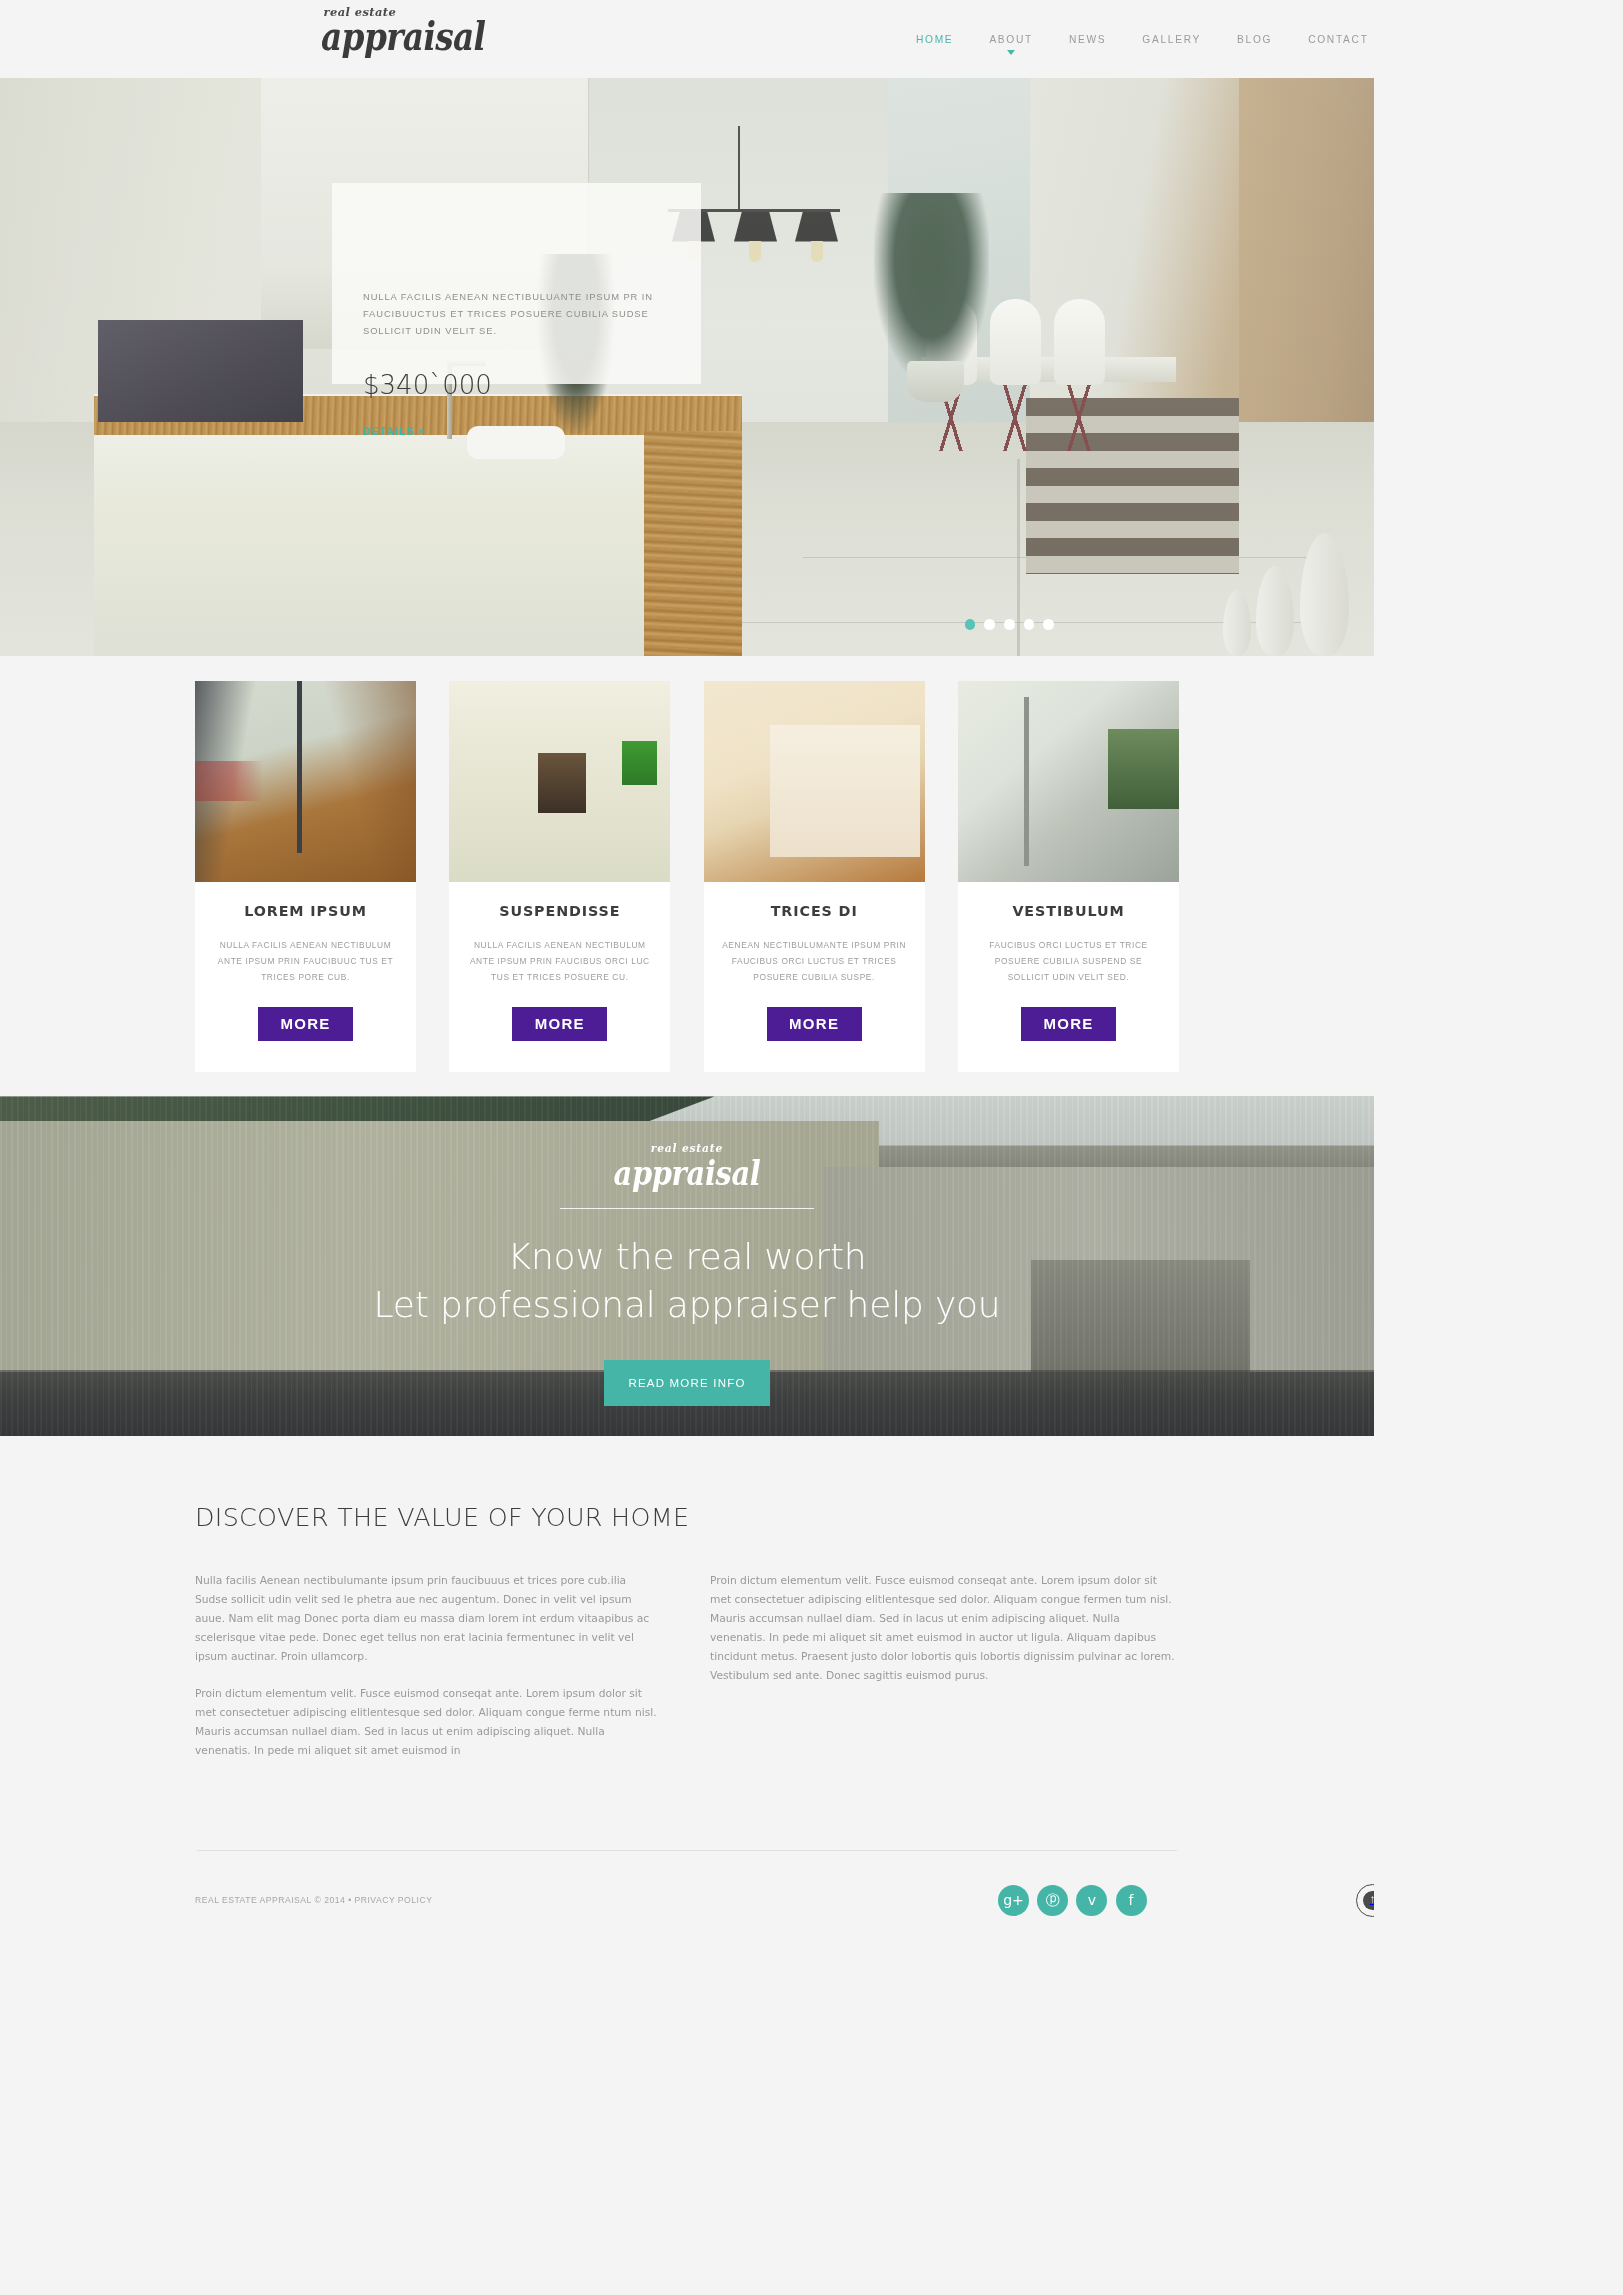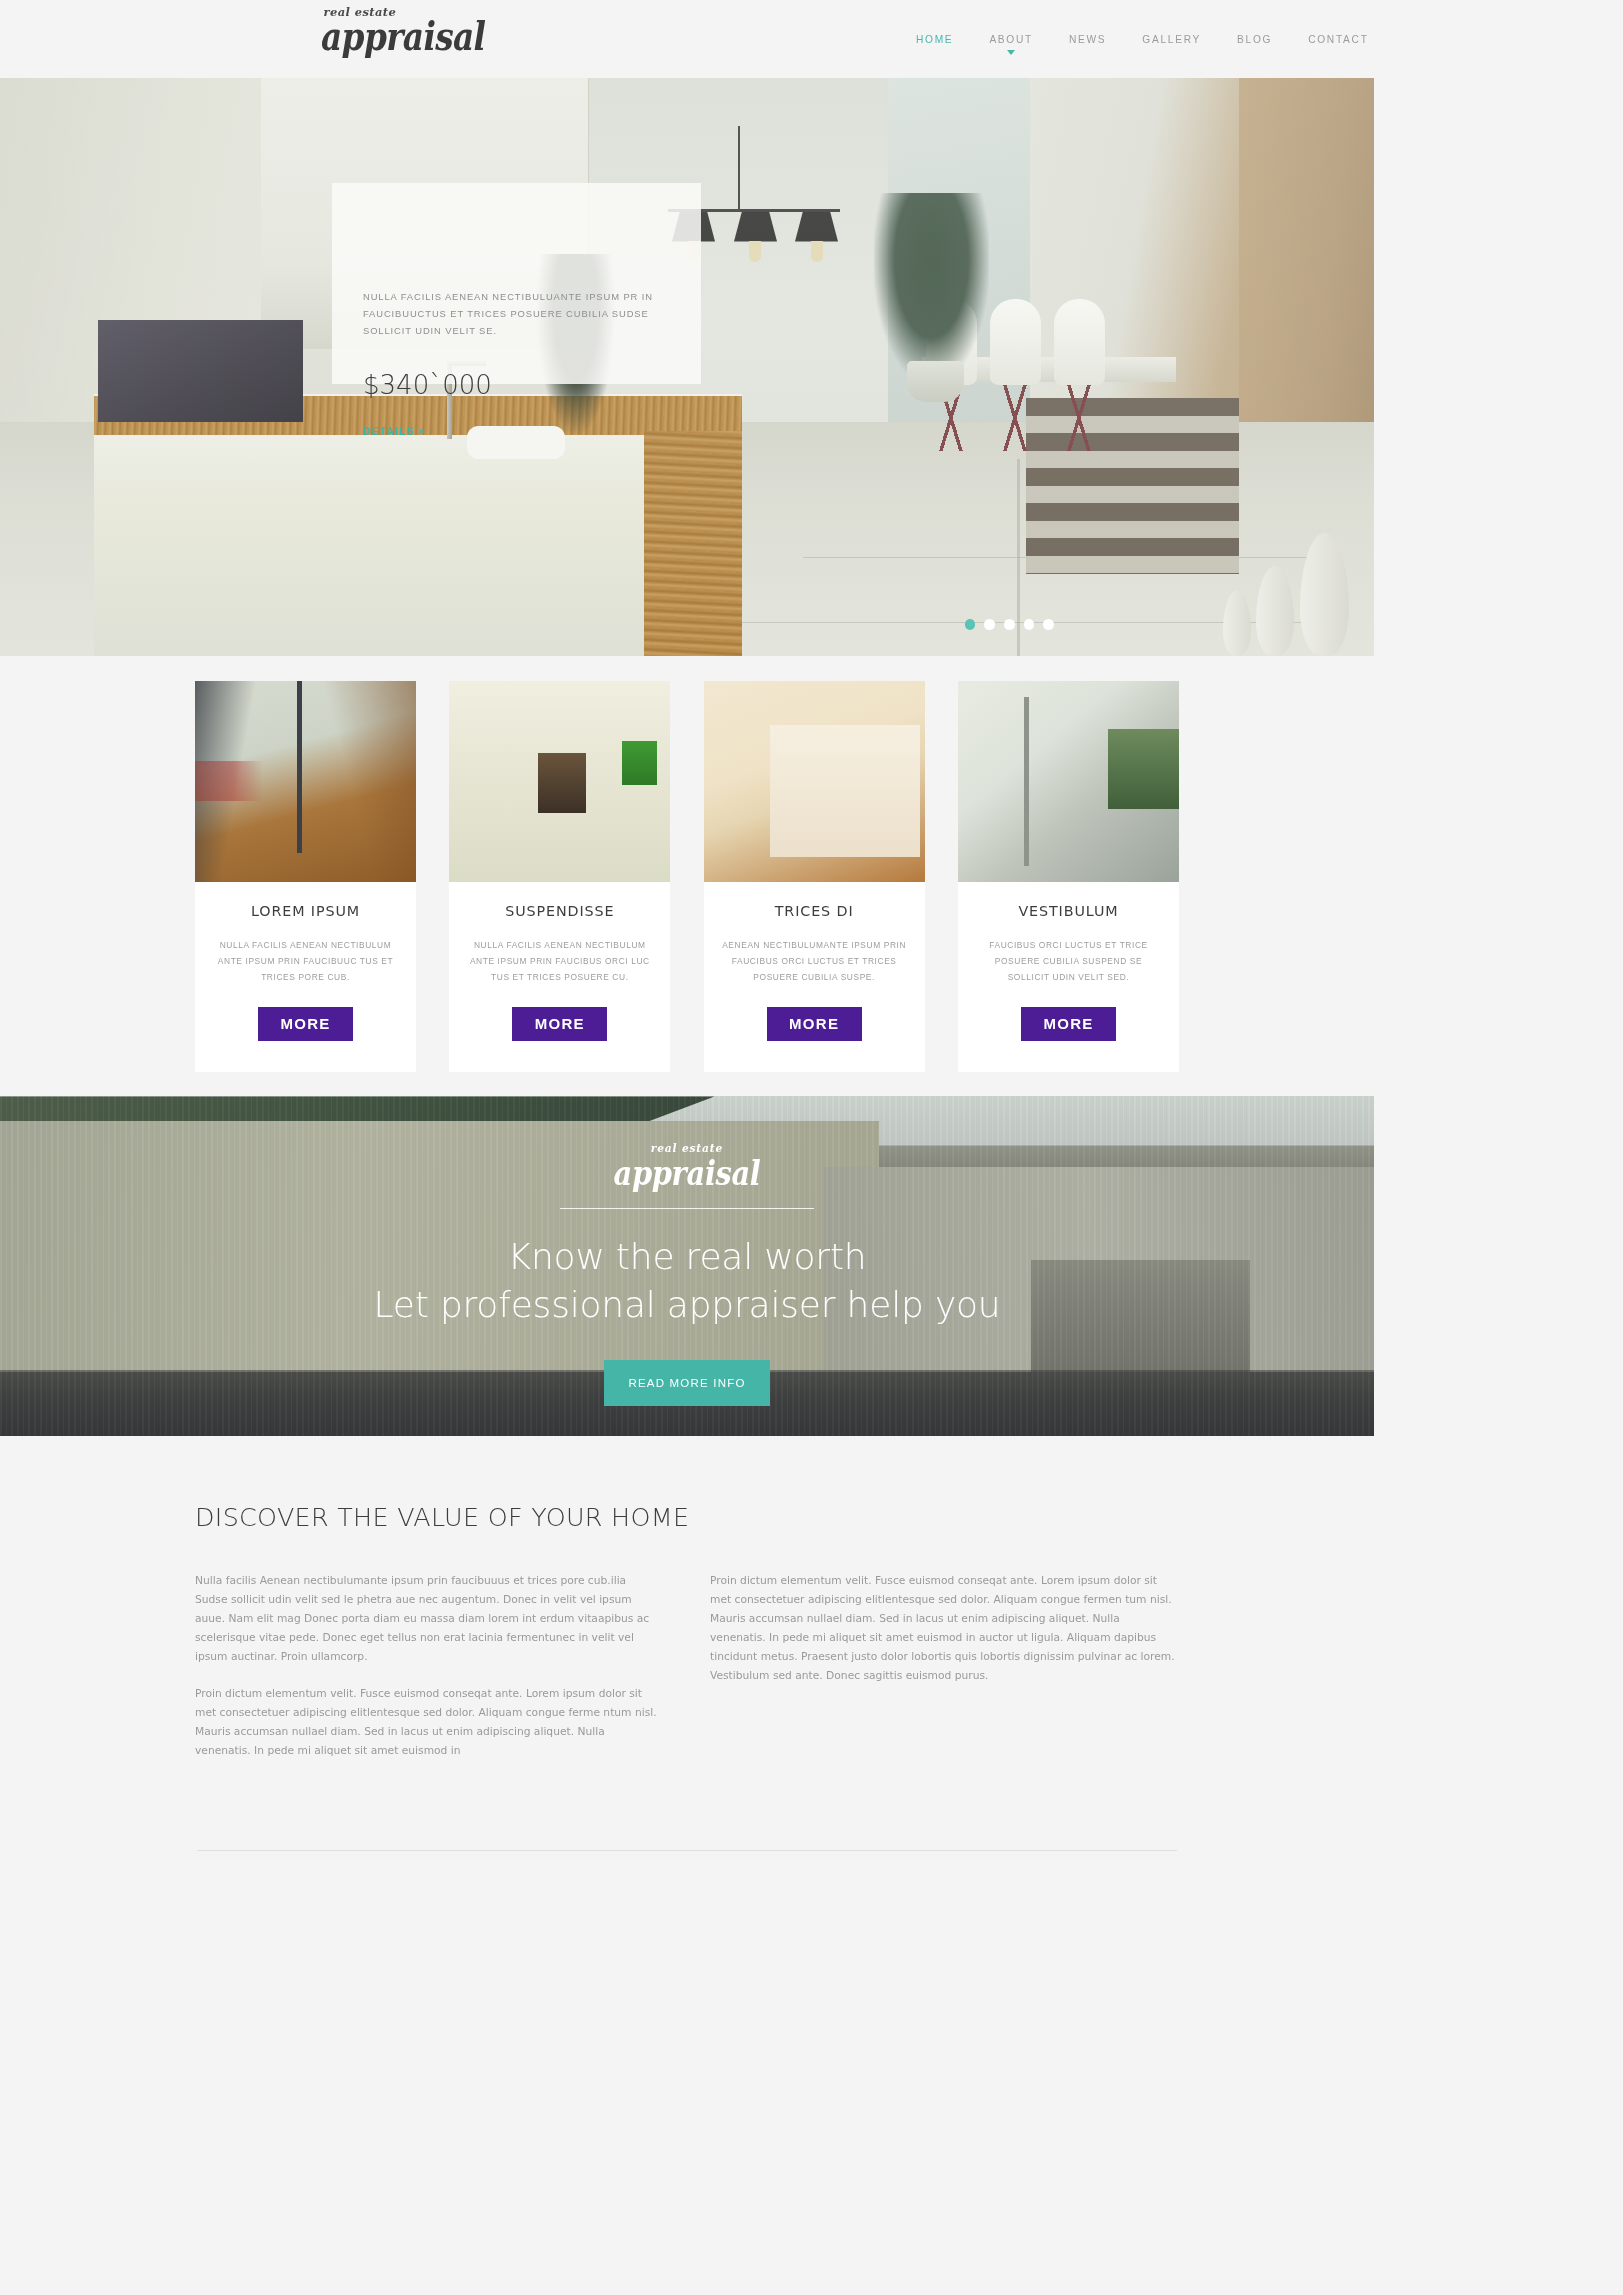--- a/index.html
+++ b/index.html
@@ -293,21 +293,21 @@
     text-align: center;
   }
   .card-photo {
     width: 221px; height: 201px;
     overflow: hidden;
     position: relative;
   }
   .card-title {
     margin-top: 21px;
     font-size: 14.3px;
-    font-weight: 400;
+    font-weight: 700;
     letter-spacing: 0.9px;
     color: #3d3d3d;
     font-family: "DejaVu Sans", sans-serif;
   }
   .card-desc {
     margin-top: 18px;
     padding: 0 16.4px;
     font-size: 8.4px;
     line-height: 16.4px;
     letter-spacing: 0.6px;
@@ -727,16 +727,30 @@
         </div>
         <div class="article-col">
           <p>Proin dictum elementum velit. Fusce euismod conseqat ante. Lorem ipsum dolor sit met consectetuer adipiscing elitlentesque sed dolor. Aliquam congue fermen tum nisl. Mauris accumsan nullael diam. Sed in lacus ut enim adipiscing aliquet. Nulla venenatis. In pede mi aliquet sit amet euismod in auctor ut ligula. Aliquam dapibus tincidunt metus. Praesent justo dolor lobortis quis lobortis dignissim pulvinar ac lorem. Vestibulum sed ante. Donec sagittis euismod purus.</p>
         </div>
       </div>
     </div>
   </section>
 
   <footer class="footer">
     <div class="footer-rule"></div>
+    <div class="footer-bar">
+      <div class="copyright">REAL ESTATE APPRAISAL  © 2014 • PRIVACY POLICY</div>
+
+      <div class="socials">
+        <a class="social" href="#">g+</a>
+        <a class="social" href="#">ⓟ</a>
+        <a class="social" href="#">ᴠ</a>
+        <a class="social" href="#">f</a>
+      </div>
+
+      <a class="totop" href="#">
+        <span class="totop-dot">↑</span>
+      </a>
+    </div>
   </footer>
 
 </div>
 
 
 </body></html>

